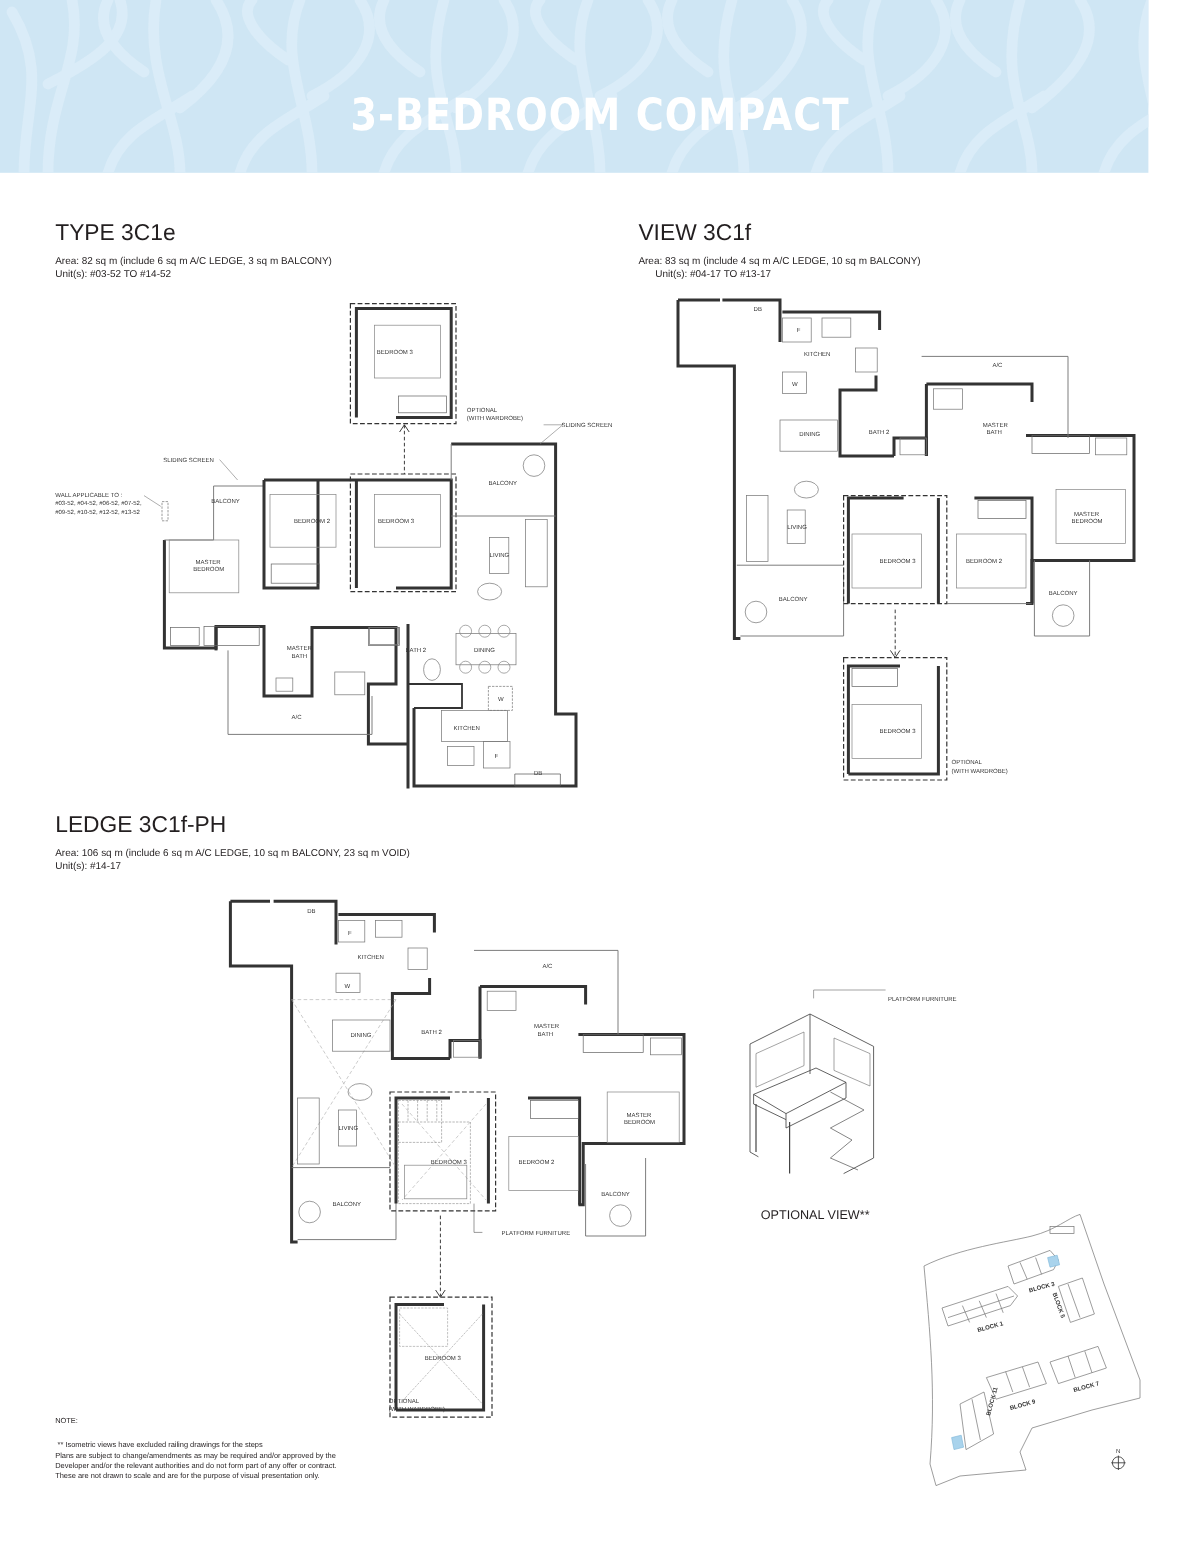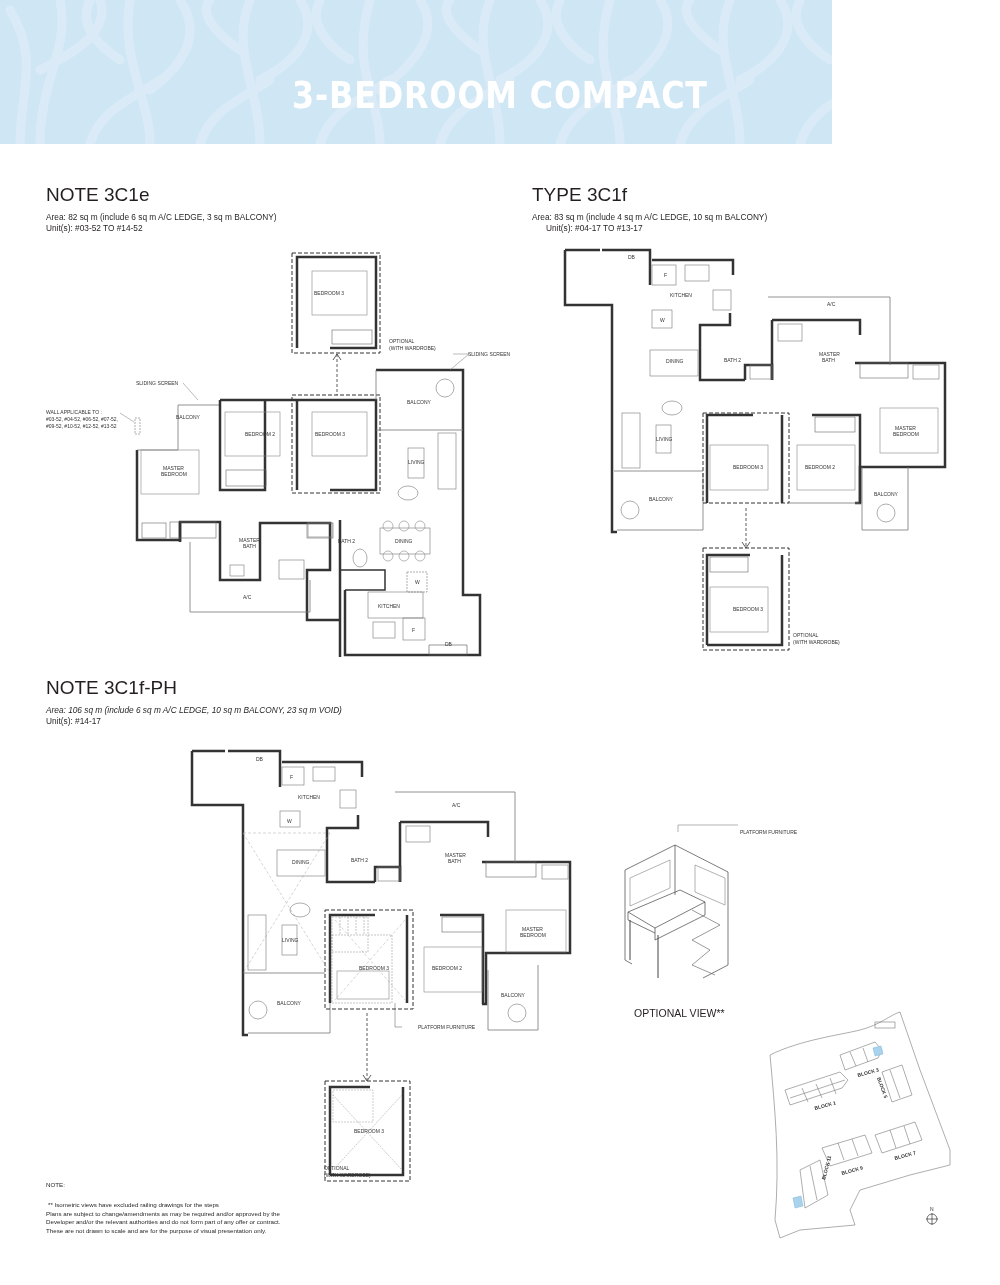--- a/index.html
+++ b/index.html
@@ -1,20 +1,20 @@
 <!DOCTYPE html>
 <html><head>
   <meta charset="utf-8">
   <style>
     * { box-sizing: border-box; margin: 0; padding: 0; }
     html, body { width: 1000px; height: 1285px; background: #ffffff; overflow: hidden; }
     body { position: relative; font-family: "Liberation Sans", sans-serif; color: #231f20; }
 
     .banner {
-      position: absolute; left: 0; top: 0; width: 832px; height: 144px;
+      position: absolute; left: 0; top: 0; width: 957px; height: 144px;
       background: #cfe6f4; overflow: hidden;
     }
     .banner svg.bg { position: absolute; left: 0; top: 0; }
     .banner-title {
       position: absolute; left: 0; top: 74px; width: 1000px; text-align: center;
       font-family: "DejaVu Sans", sans-serif; font-weight: bold; font-size: 37px;
       letter-spacing: 1px; color: #ffffff; transform: scaleX(0.86); transform-origin: center;
     }
 
     .type-title { position: absolute; font-size: 19px; color: #231f20; letter-spacing: 0px; }
@@ -45,21 +45,21 @@
       <path d="M860 144 C860 100 830 70 850 0 M860 90 C900 60 920 30 900 0 M830 60 C800 40 790 20 800 0"></path>
       <path d="M970 144 C970 90 940 50 960 0 M970 80 C1000 60 1010 30 995 0"></path>
       <path d="M90 144 C100 110 130 100 160 80 M200 144 C210 110 240 100 270 80 M320 144 C330 110 360 100 390 80"></path>
       <path d="M440 144 C450 110 480 100 510 80 M560 144 C570 110 600 100 630 80 M680 144 C690 110 720 100 750 80"></path>
       <path d="M800 144 C810 110 840 100 870 80 M920 144 C930 110 960 100 990 80"></path>
     </g>
   </svg>
   <div class="banner-title">3-BEDROOM COMPACT</div>
 </div>
 
-<div class="type-title" style="left:46px; top:184px;">NOTE 3C1e</div>
+<div class="type-title" style="left:46px; top:184px;">TYPE 3C1e</div>
 <div class="type-meta" style="left:46px; top:212px;">Area: 82 sq m (include 6 sq m A/C LEDGE, 3 sq m BALCONY)</div>
 <div class="type-meta" style="left:46px; top:223px;">Unit(s): #03-52 TO #14-52</div>
 
 <svg class="plan" style="left:40px; top:250px;" width="480" height="410" viewBox="0 0 480 410">
   <g fill="none" stroke="#333" stroke-width="1">
 
     <rect x="252" y="3" width="88" height="100" stroke-dasharray="4 2"></rect>
     <path d="M257 98 V7 H336 V98 H290" stroke-width="2.5"></path>
     <rect x="272" y="21" width="55" height="44" stroke="#888" stroke-width="0.6"></rect>
     <rect x="292" y="80" width="40" height="14" stroke="#666" stroke-width="0.6"></rect>
@@ -141,21 +141,21 @@
   <text x="203" y="298">BATH</text>
   <text x="298" y="293">BATH 2</text>
   <text x="355" y="293">DINING</text>
   <text x="203" y="349">A/C</text>
   <text x="338" y="358">KITCHEN</text>
   <text x="375" y="334">W</text>
   <text x="372" y="382">F</text>
   <text x="405" y="396">DB</text>
 </svg>
 
-<div class="type-title" style="left:532px; top:184px;">TYPE 3C1f</div>
+<div class="type-title" style="left:532px; top:184px;">VIEW 3C1f</div>
 <div class="type-meta" style="left:532px; top:212px;">Area: 83 sq m (include 4 sq m A/C LEDGE, 10 sq m BALCONY)</div>
 <div class="type-meta" style="left:532px; top:223px;margin-left:14px;">Unit(s): #04-17 TO #13-17</div>
 
 <svg class="plan" style="left:550px; top:245px;" width="400" height="410" viewBox="0 0 400 410">
   <g fill="none" stroke="#333" stroke-width="1">
     <path d="M15 5 V60 H62 V287 H67" stroke-width="2.5"></path>
     <path d="M15 5 H50" stroke-width="2.5"></path>
     <path d="M52 5 H100 V40" stroke-width="2.5"></path>
     <path d="M102 15 H183 V30" stroke-width="2.5"></path>
     <path d="M180 68 V80 H150 V135 H195" stroke-width="2.5"></path>
@@ -211,22 +211,22 @@
   <text x="255" y="224">BEDROOM 2</text>
   <text x="345" y="185">MASTER</text>
   <text x="343" y="191">BEDROOM</text>
   <text x="99" y="256">BALCONY</text>
   <text x="324" y="251">BALCONY</text>
   <text x="183" y="366">BEDROOM 3</text>
   <text x="243" y="392">OPTIONAL</text>
   <text x="243" y="399">(WITH WARDROBE)</text>
 </svg>
 
-<div class="type-title" style="left:46px; top:677px;">NOTE 3C1f-PH</div>
-<div class="type-meta" style="left:46px; top:705px;font-style:italic;">Area: 106 sq m (include 6 sq m A/C LEDGE, 10 sq m BALCONY, 23 sq m VOID)</div>
+<div class="type-title" style="left:46px; top:677px;">LEDGE 3C1f-PH</div>
+<div class="type-meta" style="left:46px; top:705px;">Area: 106 sq m (include 6 sq m A/C LEDGE, 10 sq m BALCONY, 23 sq m VOID)</div>
 <div class="type-meta" style="left:46px; top:716px;">Unit(s): #14-17</div>
 
 <svg class="plan" style="left:170px; top:745px;" width="420" height="440" viewBox="0 0 420 440">
   <g fill="none" stroke="#333" stroke-width="1">
     <path d="M22 6 V60 H73 V290 H78" stroke-width="2.5"></path>
     <path d="M22 6 H55" stroke-width="2.5"></path>
     <path d="M58 6 H110 V42" stroke-width="2.5"></path>
     <path d="M112 17 H192 V32" stroke-width="2.5"></path>
     <path d="M188 70 V83 H157 V137 H205" stroke-width="2.5"></path>
     <path d="M205 137 V122 H230 V137" stroke-width="2.5"></path>

